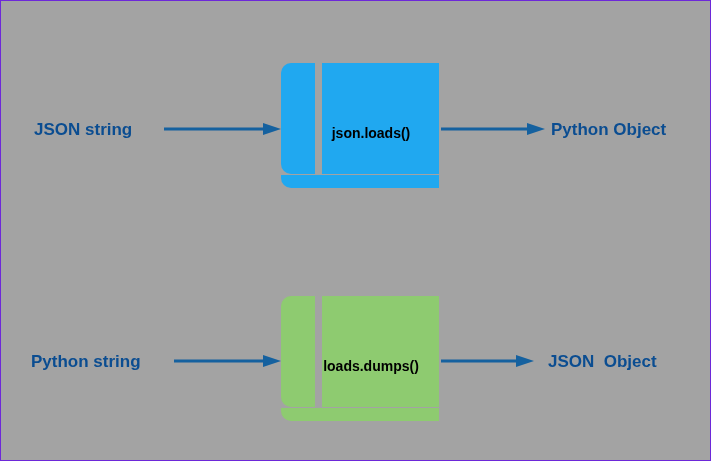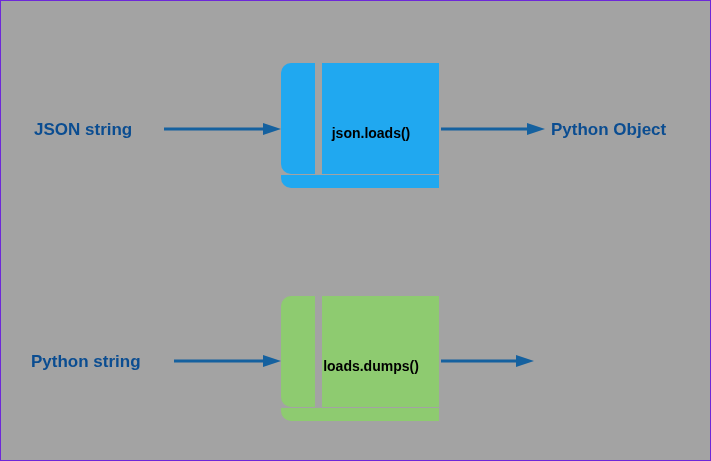--- a/index.html
+++ b/index.html
@@ -127,14 +127,15 @@
     </div>
   </div>
 
   <div class="arrow" style="left:440px; top:353px; width:93px;">
     <svg width="93" height="14" viewBox="0 0 93 14">
       <line x1="0" y1="7" x2="77" y2="7" stroke="#15619f" stroke-width="3"></line>
       <polygon points="75,1 93,7 75,13" fill="#15619f"></polygon>
     </svg>
   </div>
 
+  <div class="label" style="left:547px; top:352px;">JSON  Object</div>
 
 </div>
 
 </body></html>

